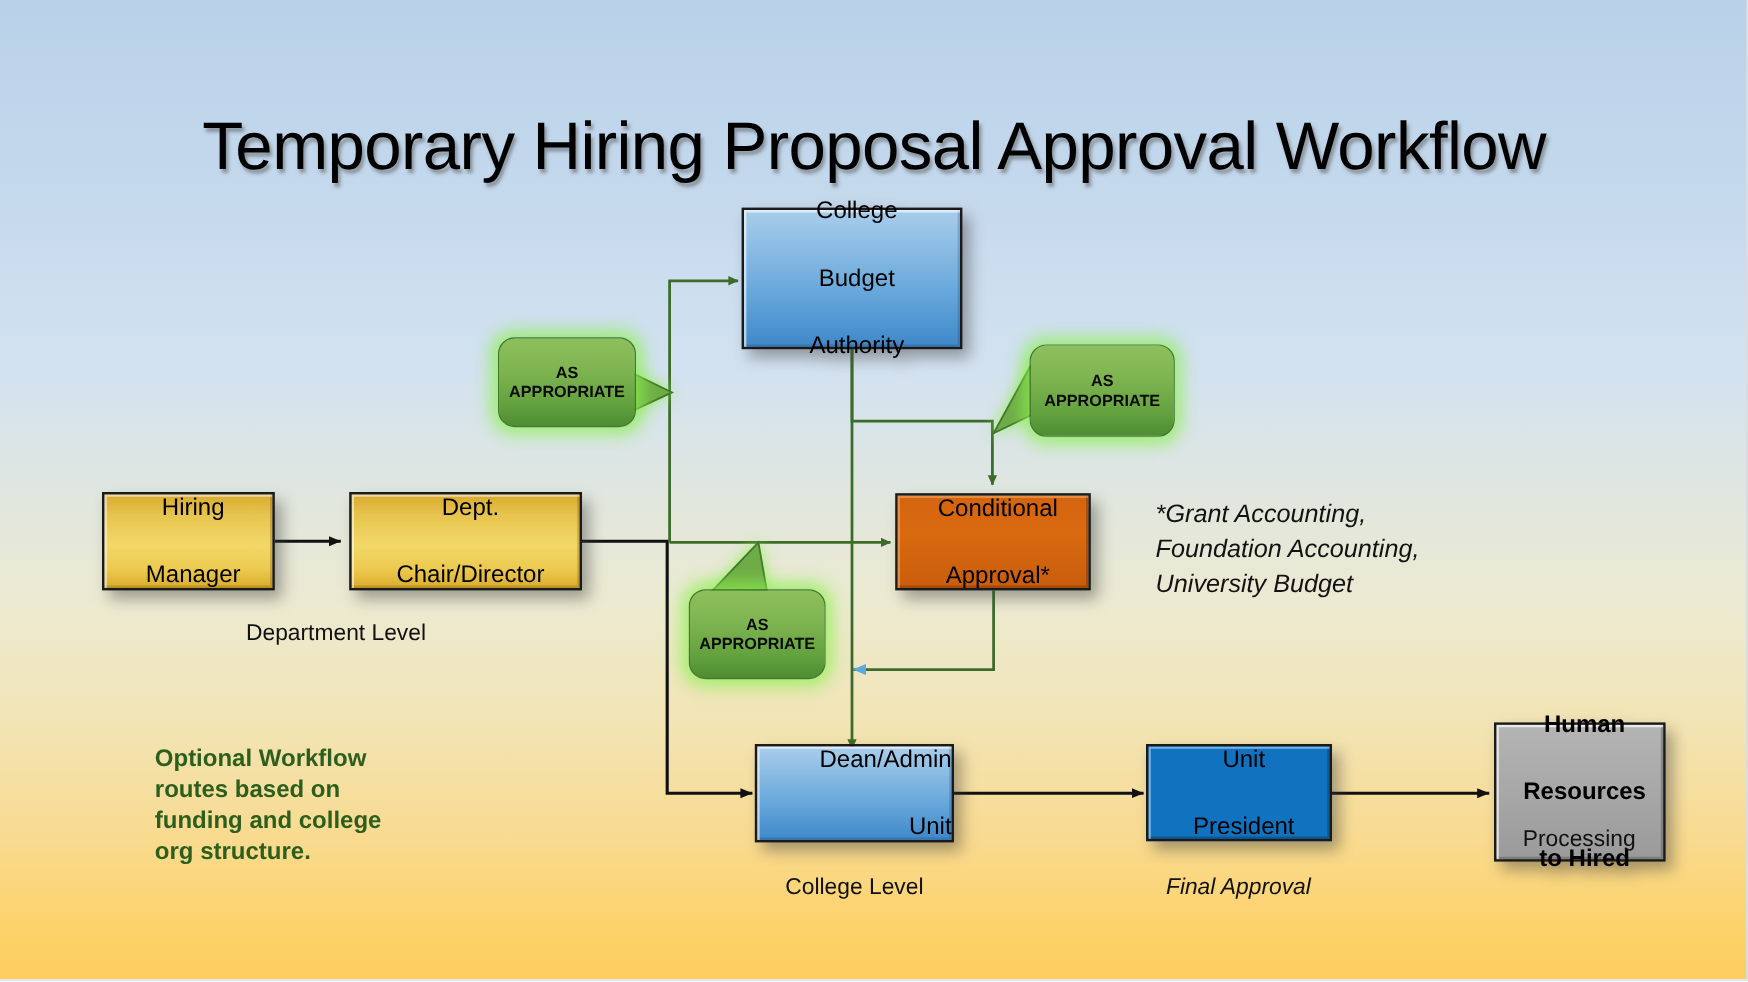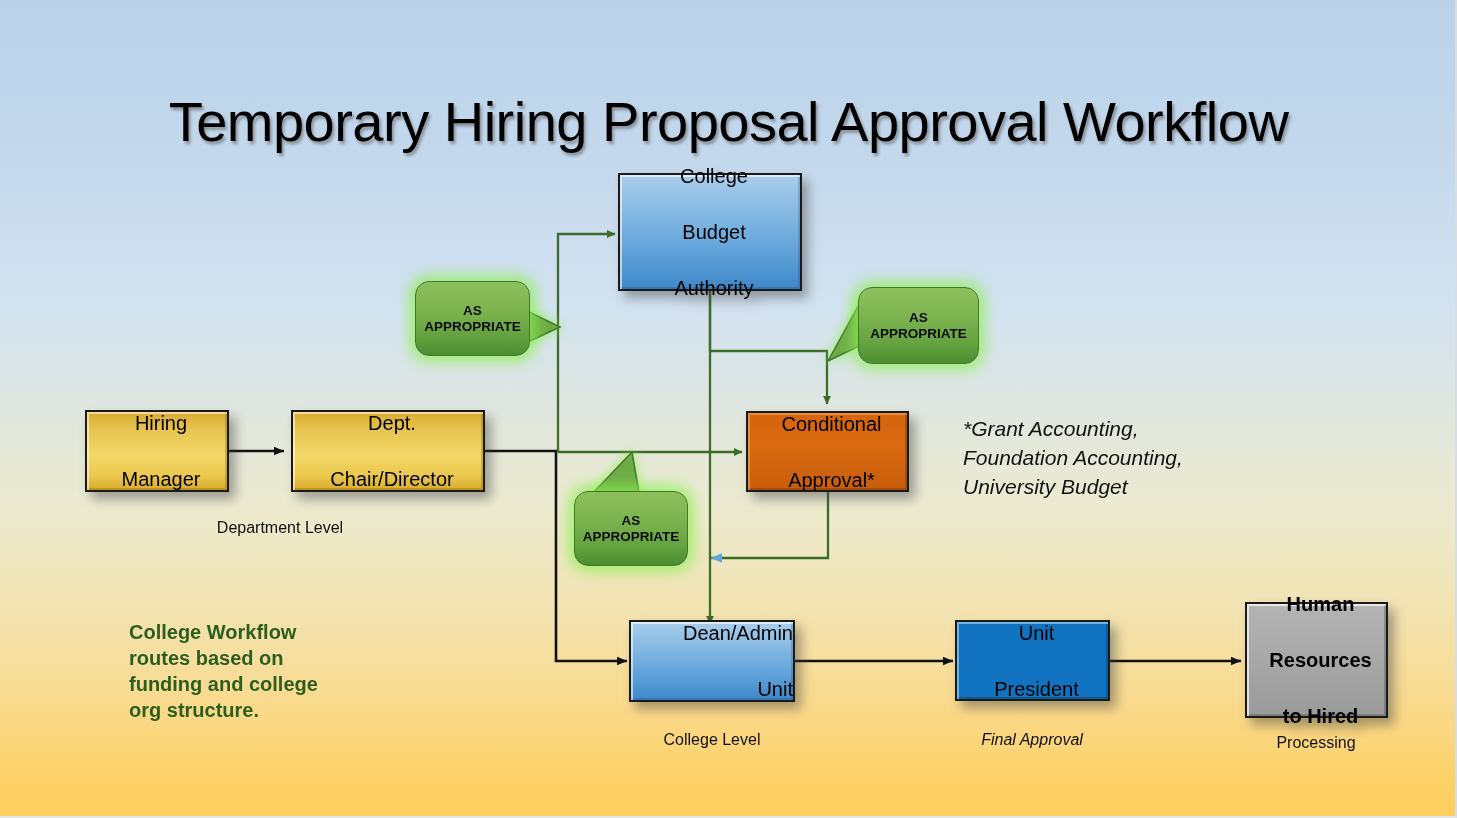--- a/index.html
+++ b/index.html
@@ -64,21 +64,21 @@
   .gray{
     background:linear-gradient(to bottom,#b4b4b4 0%,#a9a9a9 45%,#9a9a9a 100%);
     box-shadow:inset 2px 2px 0 rgba(255,255,255,.70),
                inset -2px -2px 0 rgba(80,80,80,.40);
     font-weight:bold;
   }
 
   
   .caption{
     position:absolute;text-align:center;
-    font-size:16px;line-height:22px;color:#111;
+    font-size:19px;line-height:22px;color:#111;
     white-space:nowrap;
   }
 
   
   .callout{position:absolute;width:0;height:0;}
   .callout .bubble{
     position:absolute;
     border-radius:14px;
     background:linear-gradient(to bottom,#8dc05c 0%,#7fb551 35%,#63a23f 75%,#4e8c32 100%);
     border:1.5px solid #3f7a28;
@@ -192,21 +192,21 @@
     <span>
       <span>Human</span><br>
       <span>Resources</span><br>
       <span>to Hired</span>
     </span>
   </div>
 
   <div class="caption" style="left:180px;top:517px;width:200px;">Department Level</div>
   <div class="caption" style="left:612px;top:729px;width:200px;">College Level</div>
   <div class="caption" style="left:932px;top:729px;width:200px;font-style:italic;">Final Approval</div>
-  <div class="caption" style="left:1216px;top:732px;width:200px;">Processing</div>
+  <div class="caption" style="left:1216px;top:689px;width:200px;">Processing</div>
 
   <div class="callout" style="left:0;top:0;">
     <svg width="1457" height="818" style="left:0;top:0;">
       <path d="M515,305 L560,327 L513,349 Z" fill="#6fab47" stroke="#3f7a28" stroke-width="1.5" style="filter:drop-shadow(0 0 6px rgba(140,240,80,.85));"></path>
     </svg>
     <div class="bubble" style="left:415px;top:281px;width:113px;height:73px;">
       <span>
         <span>AS</span><br>
         <span>APPROPRIATE</span>
       </span>
@@ -237,19 +237,19 @@
     </div>
   </div>
 
   <div class="note-italic" style="left:963px;top:414px;width:280px;">
     <span>*Grant Accounting,</span><br>
     <span>Foundation Accounting,</span><br>
     <span>University Budget</span>
   </div>
 
   <div class="note-green" style="left:129px;top:619px;width:250px;">
-    <span>College Workflow</span><br>
+    <span>Optional Workflow</span><br>
     <span>routes based on</span><br>
     <span>funding and college</span><br>
     <span>org structure.</span>
   </div>
 
 </div>
 
 </body></html>

